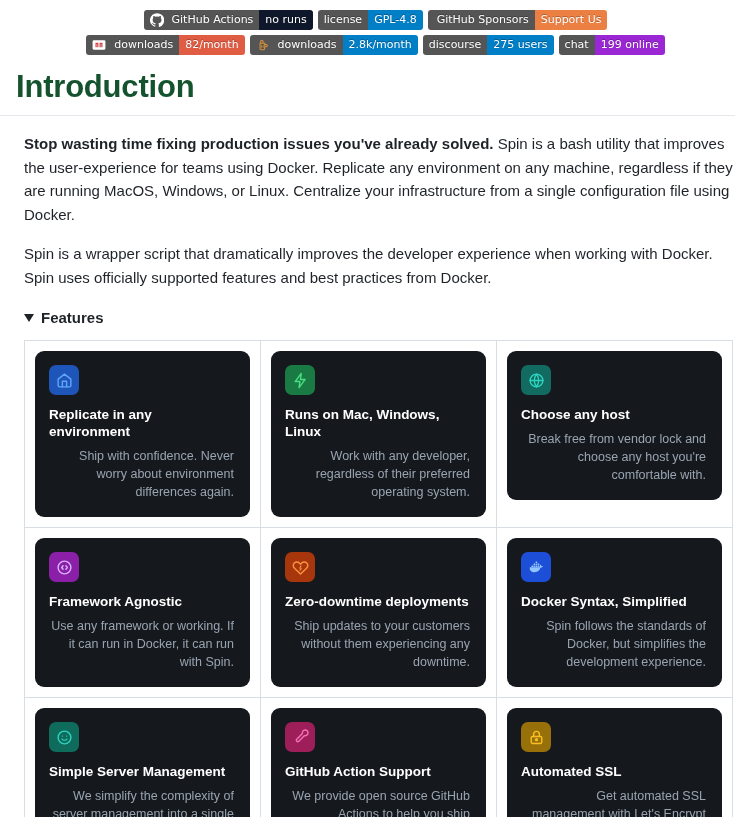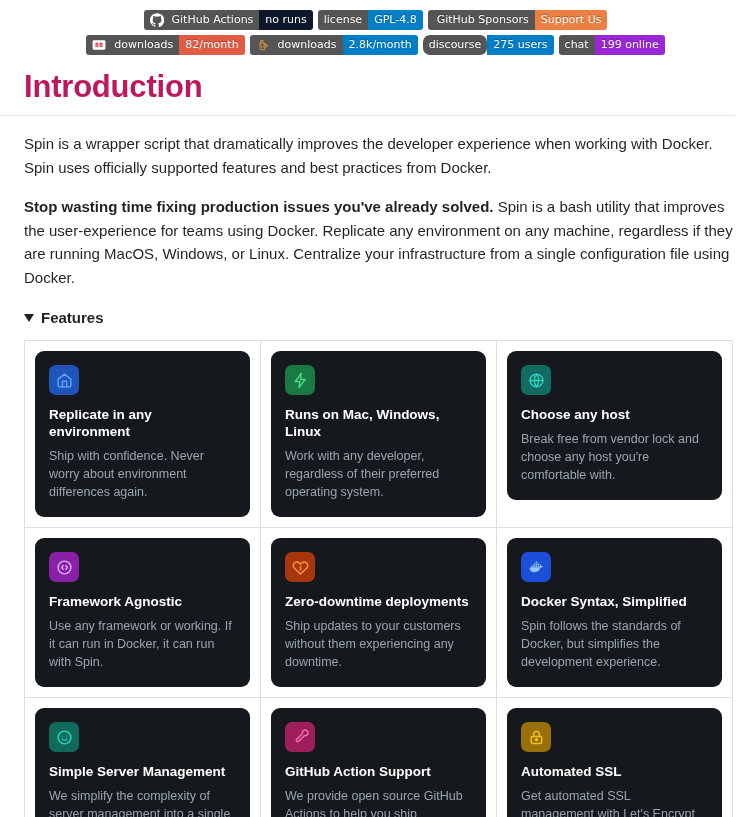--- a/index.html
+++ b/index.html
@@ -43,25 +43,25 @@
   }
   .badge .seg.left { background: #555555; gap: 8px; }
   .badge .seg.right { background: #4c1; }
 
   .badge-ico { width: 14px; height: 14px; display: inline-block; flex: 0 0 14px; }
   .badge-ico svg { display: block; }
 
   
   h1.title {
     margin: 14px 0 12px 0;
-    padding: 0 16px 10px 24px;
+    padding: 0 16px 10px 16px;
     font-size: 31px;
     font-weight: 700;
     letter-spacing: -0.2px;
-    color: #be185d;
+    color: #14532d;
     border-bottom: 1px solid #e4e8ec;
     margin-left: 0; margin-right: 16px;
   }
 
   .body-wrap { padding: 0 18px 0 24px; }
 
   p.para {
     margin: 16px 0 0 0;
     font-size: 15px;
     line-height: 1.57;
@@ -116,20 +116,21 @@
     color: #ffffff;
     font-size: 13.5px;
     font-weight: 700;
     margin-bottom: 7px;
     line-height: 1.25;
   }
   .card-desc {
     color: #9aa4b0;
     font-size: 12.5px;
     line-height: 1.42;
+    text-align: right;
   }
 </style>
 </head>
 <body>
 
 <div class="page">
 
   <div class="badge-rows">
     <div class="badge-row" id="badge-row-1">
         <span class="badge">
@@ -177,43 +178,43 @@
                 <path d="M15 11h2.5a2 2 0 0 1 0 4H15"></path>
                 <path d="M8 9V6a2 2 0 1 1 4 0v3" stroke="#d9903a"></path>
                 <path d="M9.5 12v5M12.5 12v5" stroke="#d9903a" stroke-width="1.2"></path>
               </svg>
             </span>
             <span>downloads</span>
           </span>
           <span class="seg right" style="background: rgb(0, 126, 198);">2.8k/month</span>
         </span>
         <span class="badge">
-          <span class="seg left" style="background: rgb(85, 85, 85); border-radius: 7px;">
+          <span class="seg left" style="background: rgb(85, 85, 85);">
             <span>discourse</span>
           </span>
           <span class="seg right" style="background: rgb(0, 126, 198);">275 users</span>
         </span>
         <span class="badge">
           <span class="seg left" style="background: rgb(85, 85, 85);">
             <span>chat</span>
           </span>
           <span class="seg right" style="background: rgb(155, 39, 212);">199 online</span>
         </span>
       </div>
   </div>
 
   <h1 class="title">Introduction</h1>
 
   <div class="body-wrap">
-
-    <p class="para">Spin is a wrapper script that dramatically improves the developer experience when working with Docker. Spin uses officially supported features and best practices from Docker.</p>
 
     <p class="para">
       <span class="lead">Stop wasting time fixing production issues you've already solved.</span><span> Spin is a bash utility that improves the user-experience for teams using Docker. Replicate any environment on any machine, regardless if they are running MacOS, Windows, or Linux. Centralize your infrastructure from a single configuration file using Docker.</span>
     </p>
+
+    <p class="para">Spin is a wrapper script that dramatically improves the developer experience when working with Docker. Spin uses officially supported features and best practices from Docker.</p>
 
     <div class="features-summary">
       <span class="tri"></span>
       <span>Features</span>
     </div>
 
     <table class="feature-table">
       <tbody id="feature-body">
           <tr>
             <td>

